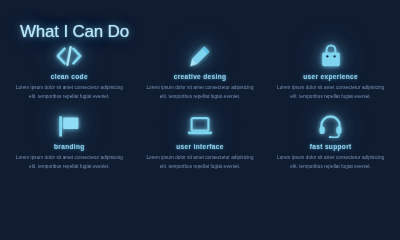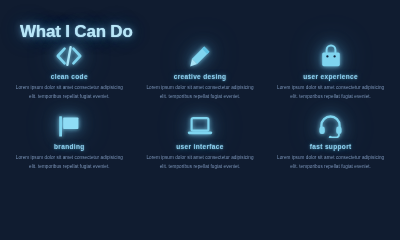--- a/index.html
+++ b/index.html
@@ -20,21 +20,21 @@
     height: 195px;
     box-sizing: border-box;
   }
 
   
   .section-title {
     position: absolute;
     left: 20px;
     top: 11px;
     font-size: 17px;
-    font-weight: bold;
+    font-weight: normal;
     letter-spacing: -0.2px;
     color: #b9e6f7;
     text-shadow:
       0 0 1px rgba(180,230,250,0.95),
       0 0 6px rgba(120,200,240,0.55),
       0 0 14px rgba(90,175,225,0.40),
       0 0 26px rgba(70,150,210,0.25);
     white-space: nowrap;
   }
 

